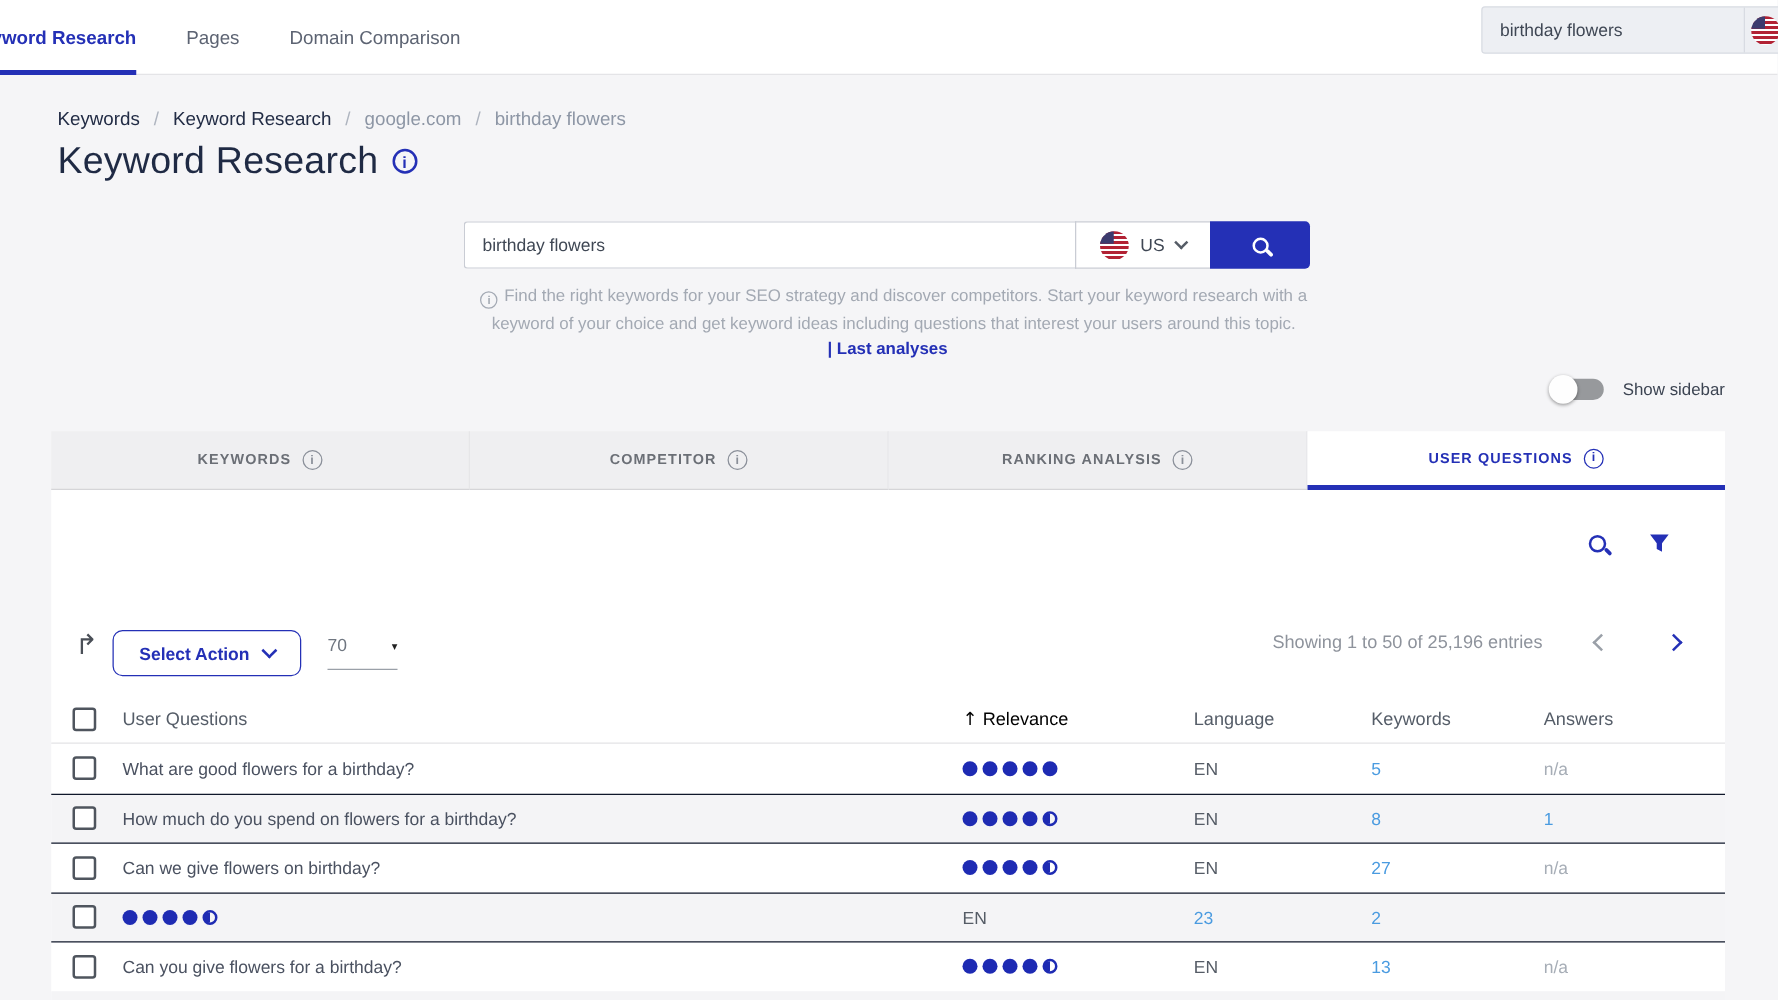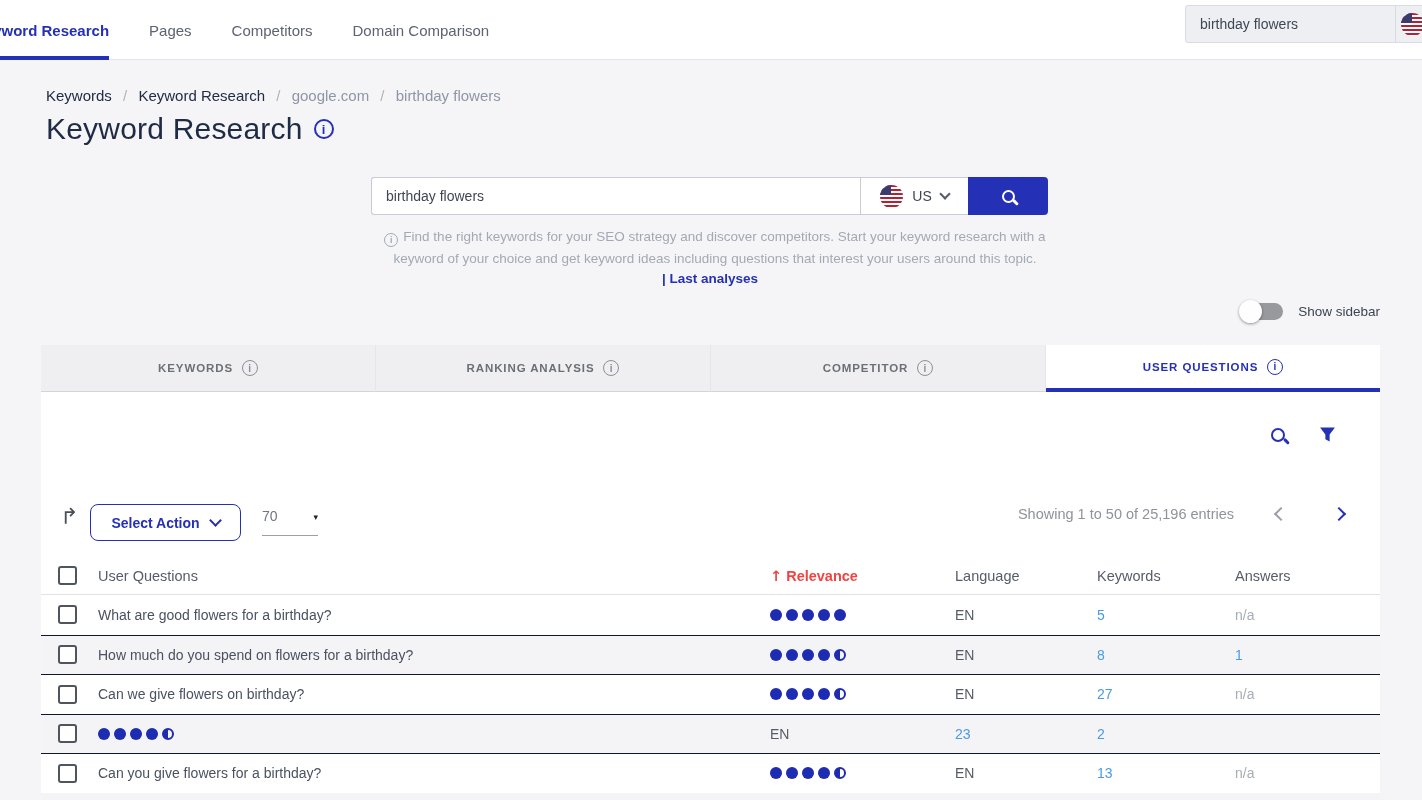--- a/index.html
+++ b/index.html
@@ -105,21 +105,21 @@
   .showing-row { position:absolute; right:36px; top:114px; display:flex; align-items:center; }
   .showing-text { font-size:14.5px; color:#8e939c; margin-right:42px; }
   .pg-chev { width:10px; height:10px; border-right:2px solid #9aa0a8; border-bottom:2px solid #9aa0a8; cursor:pointer; }
   .pg-chev.prev { transform:rotate(135deg); margin-right:48px; }
   .pg-chev.next { transform:rotate(-45deg); border-color:#2430b6; border-width:2.5px; }
 
   
   .thead, .trow { display:grid; grid-template-columns:57px 672px 185px 142px 138px 1fr; align-items:center; }
   .thead { position:absolute; left:0; top:165px; width:100%; height:38px; border-bottom:1px solid #e3e3e6; }
   .th { font-size:14.5px; color:#555d68; }
-  .th.relevance { color:#ef4444; font-weight:700; }
+  .th.relevance { color:#000000; font-weight:400; }
   .sort-arrow { margin-right:4px; font-family:"DejaVu Sans", sans-serif; }
   .tbody { position:absolute; left:0; top:203px; width:100%; }
   .trow { height:39.5px; border-top:1px solid #0f172a; }
   .trow:first-child { border-top:none; }
   .trow.alt { background:#f4f4f6; }
   .cb-cell { display:flex; justify-content:flex-start; padding-left:17px; }
   .checkbox { width:19px; height:19px; border:2px solid #4f555e; border-radius:3px; background:#fff; cursor:pointer; }
   .q-cell { font-size:14px; color:#4a5160; }
   .dots { display:flex; gap:4px; align-items:center; }
   .dot { width:12px; height:12px; border-radius:50%; }
@@ -130,21 +130,20 @@
   .num-cell.muted { color:#a6adb6; cursor:default; }
   .partial-row { height:8px; background:#f4f4f6; }
 </style>
 </head>
 <body>
 
 <div class="topbar">
   <div class="topnav">
     <div class="topnav-item active">Keyword Research</div>
     <div class="topnav-item">Pages</div>
-    <div class="topnav-item">Competitors</div>
     <div class="topnav-item">Domain Comparison</div>
   </div>
   <div class="topbar-search">
     <input type="text" value="birthday flowers" style="">
     <div class="divider"></div>
     <div class="flag-wrap">
       <span class="usflag"></span>
     </div>
   </div>
 </div>
@@ -188,25 +187,25 @@
   </div>
   <span class="sidebar-toggle-label">Show sidebar</span>
 </div>
 
 <div class="tabs">
   <div class="tab">
     <span>KEYWORDS</span>
     <i class="info sm"></i>
   </div>
   <div class="tab">
+    <span>COMPETITOR</span>
+    <i class="info sm"></i>
+  </div>
+  <div class="tab">
     <span>RANKING ANALYSIS</span>
-    <i class="info sm"></i>
-  </div>
-  <div class="tab">
-    <span>COMPETITOR</span>
     <i class="info sm"></i>
   </div>
   <div class="tab active">
     <span>USER QUESTIONS</span>
     <i class="info sm blue"></i>
   </div>
 </div>
 
 <div class="panel">
 

